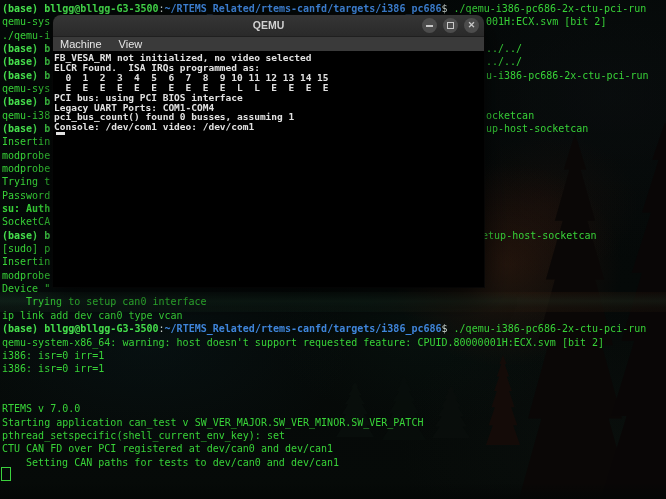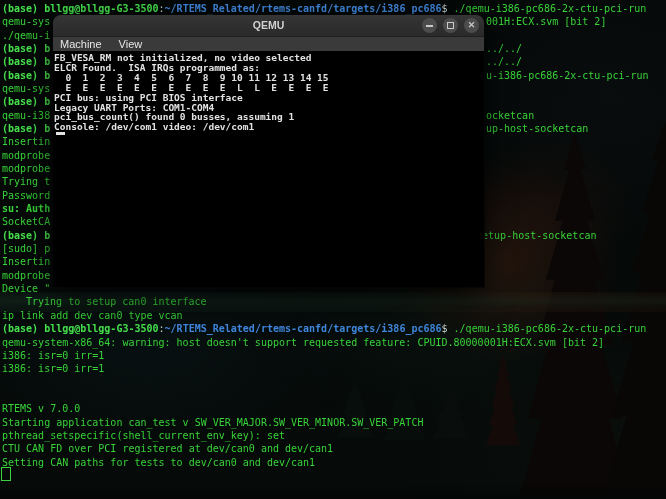--- a/index.html
+++ b/index.html
@@ -105,21 +105,21 @@
       <div class="tline" style="top: 323.16px;"><span style="color: rgb(70, 225, 77); font-weight: bold;">(base) bllgg@bllgg-G3-3500</span><span style="color: rgb(200, 210, 204);">:</span><span style="color: rgb(64, 135, 221); font-weight: bold;">~/RTEMS_Related/rtems-canfd/targets/i386_pc686</span><span style="color: rgb(200, 210, 204);">$ </span><span style="color: rgb(56, 211, 56);">./qemu-i386-pc686-2x-ctu-pci-run</span></div>
       <div class="tline" style="top: 336.5px;"><span style="color: rgb(56, 211, 56);">qemu-system-x86_64: warning: host doesn't support requested feature: CPUID.80000001H:ECX.svm [bit 2]</span></div>
       <div class="tline" style="top: 349.84px;"><span style="color: rgb(56, 211, 56);">i386: isr=0 irr=1</span></div>
       <div class="tline" style="top: 363.18px;"><span style="color: rgb(56, 211, 56);">i386: isr=0 irr=1</span></div>
       <div class="tline" style="top: 376.52px;"></div>
       <div class="tline" style="top: 389.86px;"></div>
       <div class="tline" style="top: 403.2px;"><span style="color: rgb(56, 211, 56);">RTEMS v 7.0.0</span></div>
       <div class="tline" style="top: 416.54px;"><span style="color: rgb(56, 211, 56);">Starting application can_test v SW_VER_MAJOR.SW_VER_MINOR.SW_VER_PATCH</span></div>
       <div class="tline" style="top: 429.88px;"><span style="color: rgb(56, 211, 56);">pthread_setspecific(shell_current_env_key): set</span></div>
       <div class="tline" style="top: 443.22px;"><span style="color: rgb(56, 211, 56);">CTU CAN FD over PCI registered at dev/can0 and dev/can1</span></div>
-      <div class="tline" style="top: 456.56px;"><span style="color: rgb(56, 211, 56);">Setting CAN paths for tests to dev/can0 and dev/can1</span></div>
+      <div class="tline" style="top: 456.56px;"><span style="color: rgb(56, 211, 56); margin-left: 24px;">Setting CAN paths for tests to dev/can0 and dev/can1</span></div>
     </div>
   <div id="term-cursor"></div>
 </div>
 
 <div id="qemu">
   <div id="titlebar">
     <span id="win-title">QEMU</span>
     <div id="controls">
       <div class="ctrl">
         <span class="glyph-min"></span>

